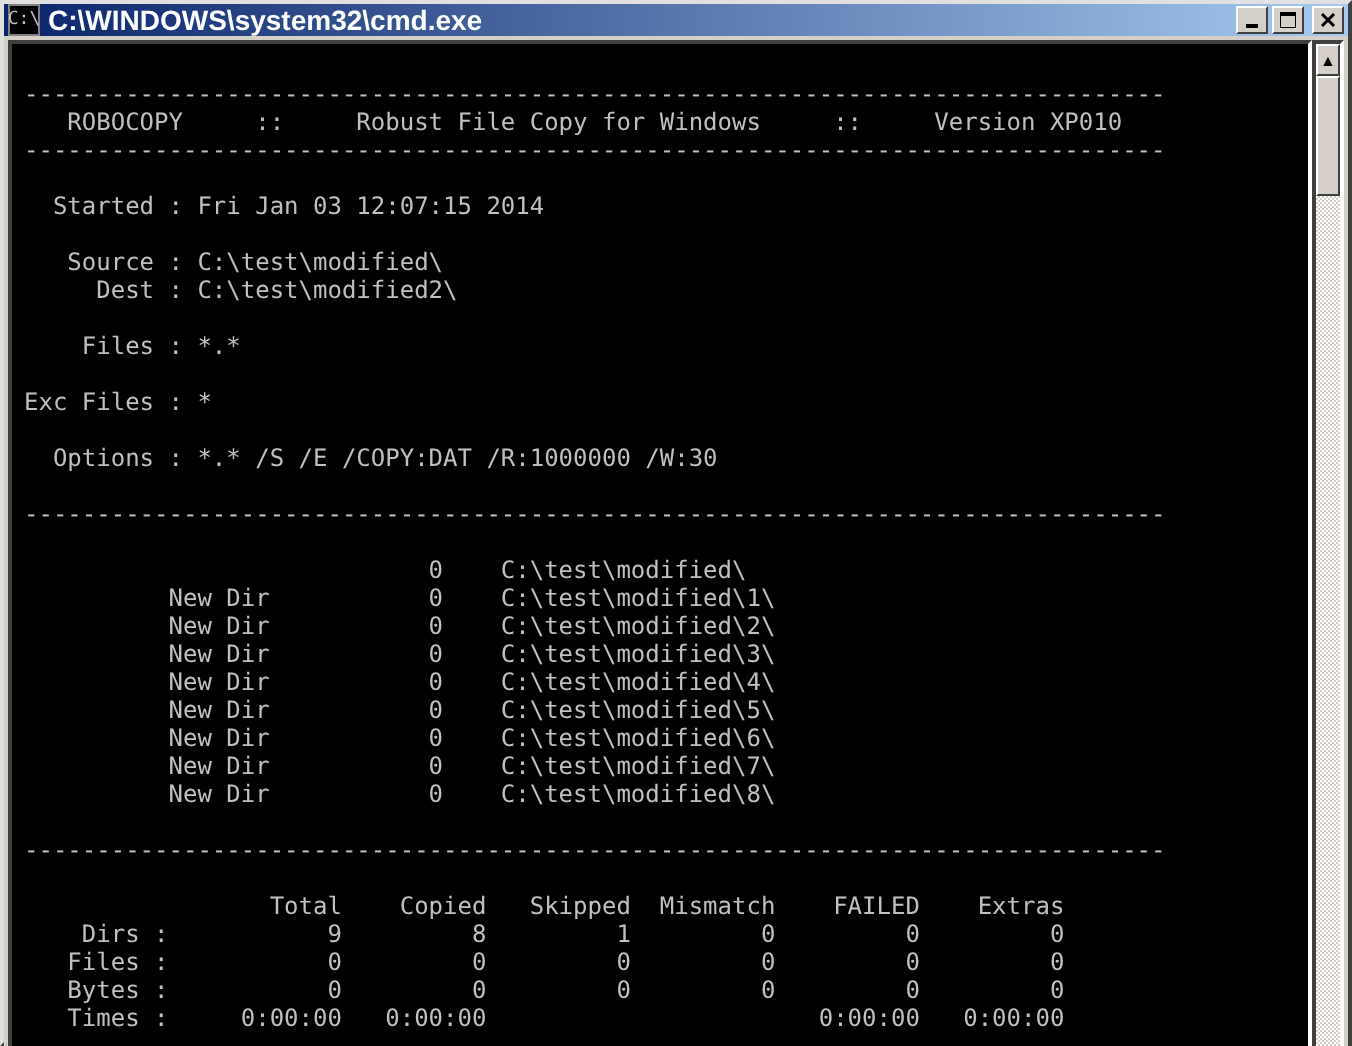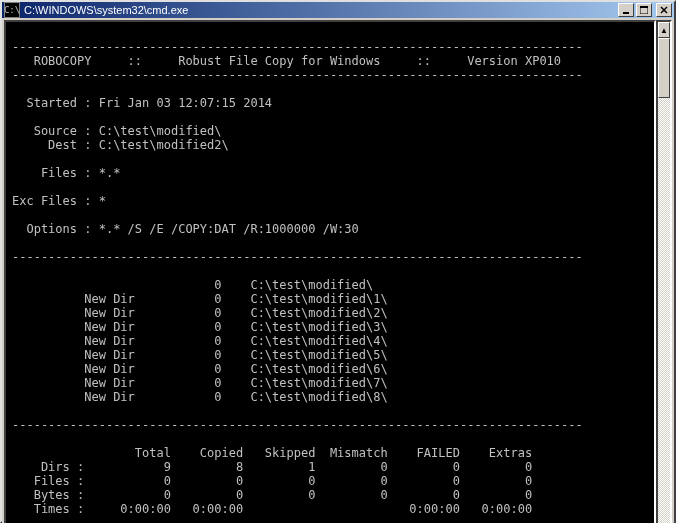--- a/index.html
+++ b/index.html
@@ -37,22 +37,22 @@
     display: flex;
     align-items: center;
     justify-content: center;
     font-size: 9px;
     font-family: monospace;
     color: #c0c0c0;
     border: 1px solid #808080;
   }
   .title-text {
     flex: 1;
-    font-size: 11px;
-    font-weight: normal;
+    font-size: 14px;
+    font-weight: bold;
     font-family: "Tahoma", sans-serif;
   }
   .title-buttons {
     display: flex;
     gap: 2px;
   }
   .title-btn {
     width: 16px;
     height: 14px;
     background: #d4d0c8;

